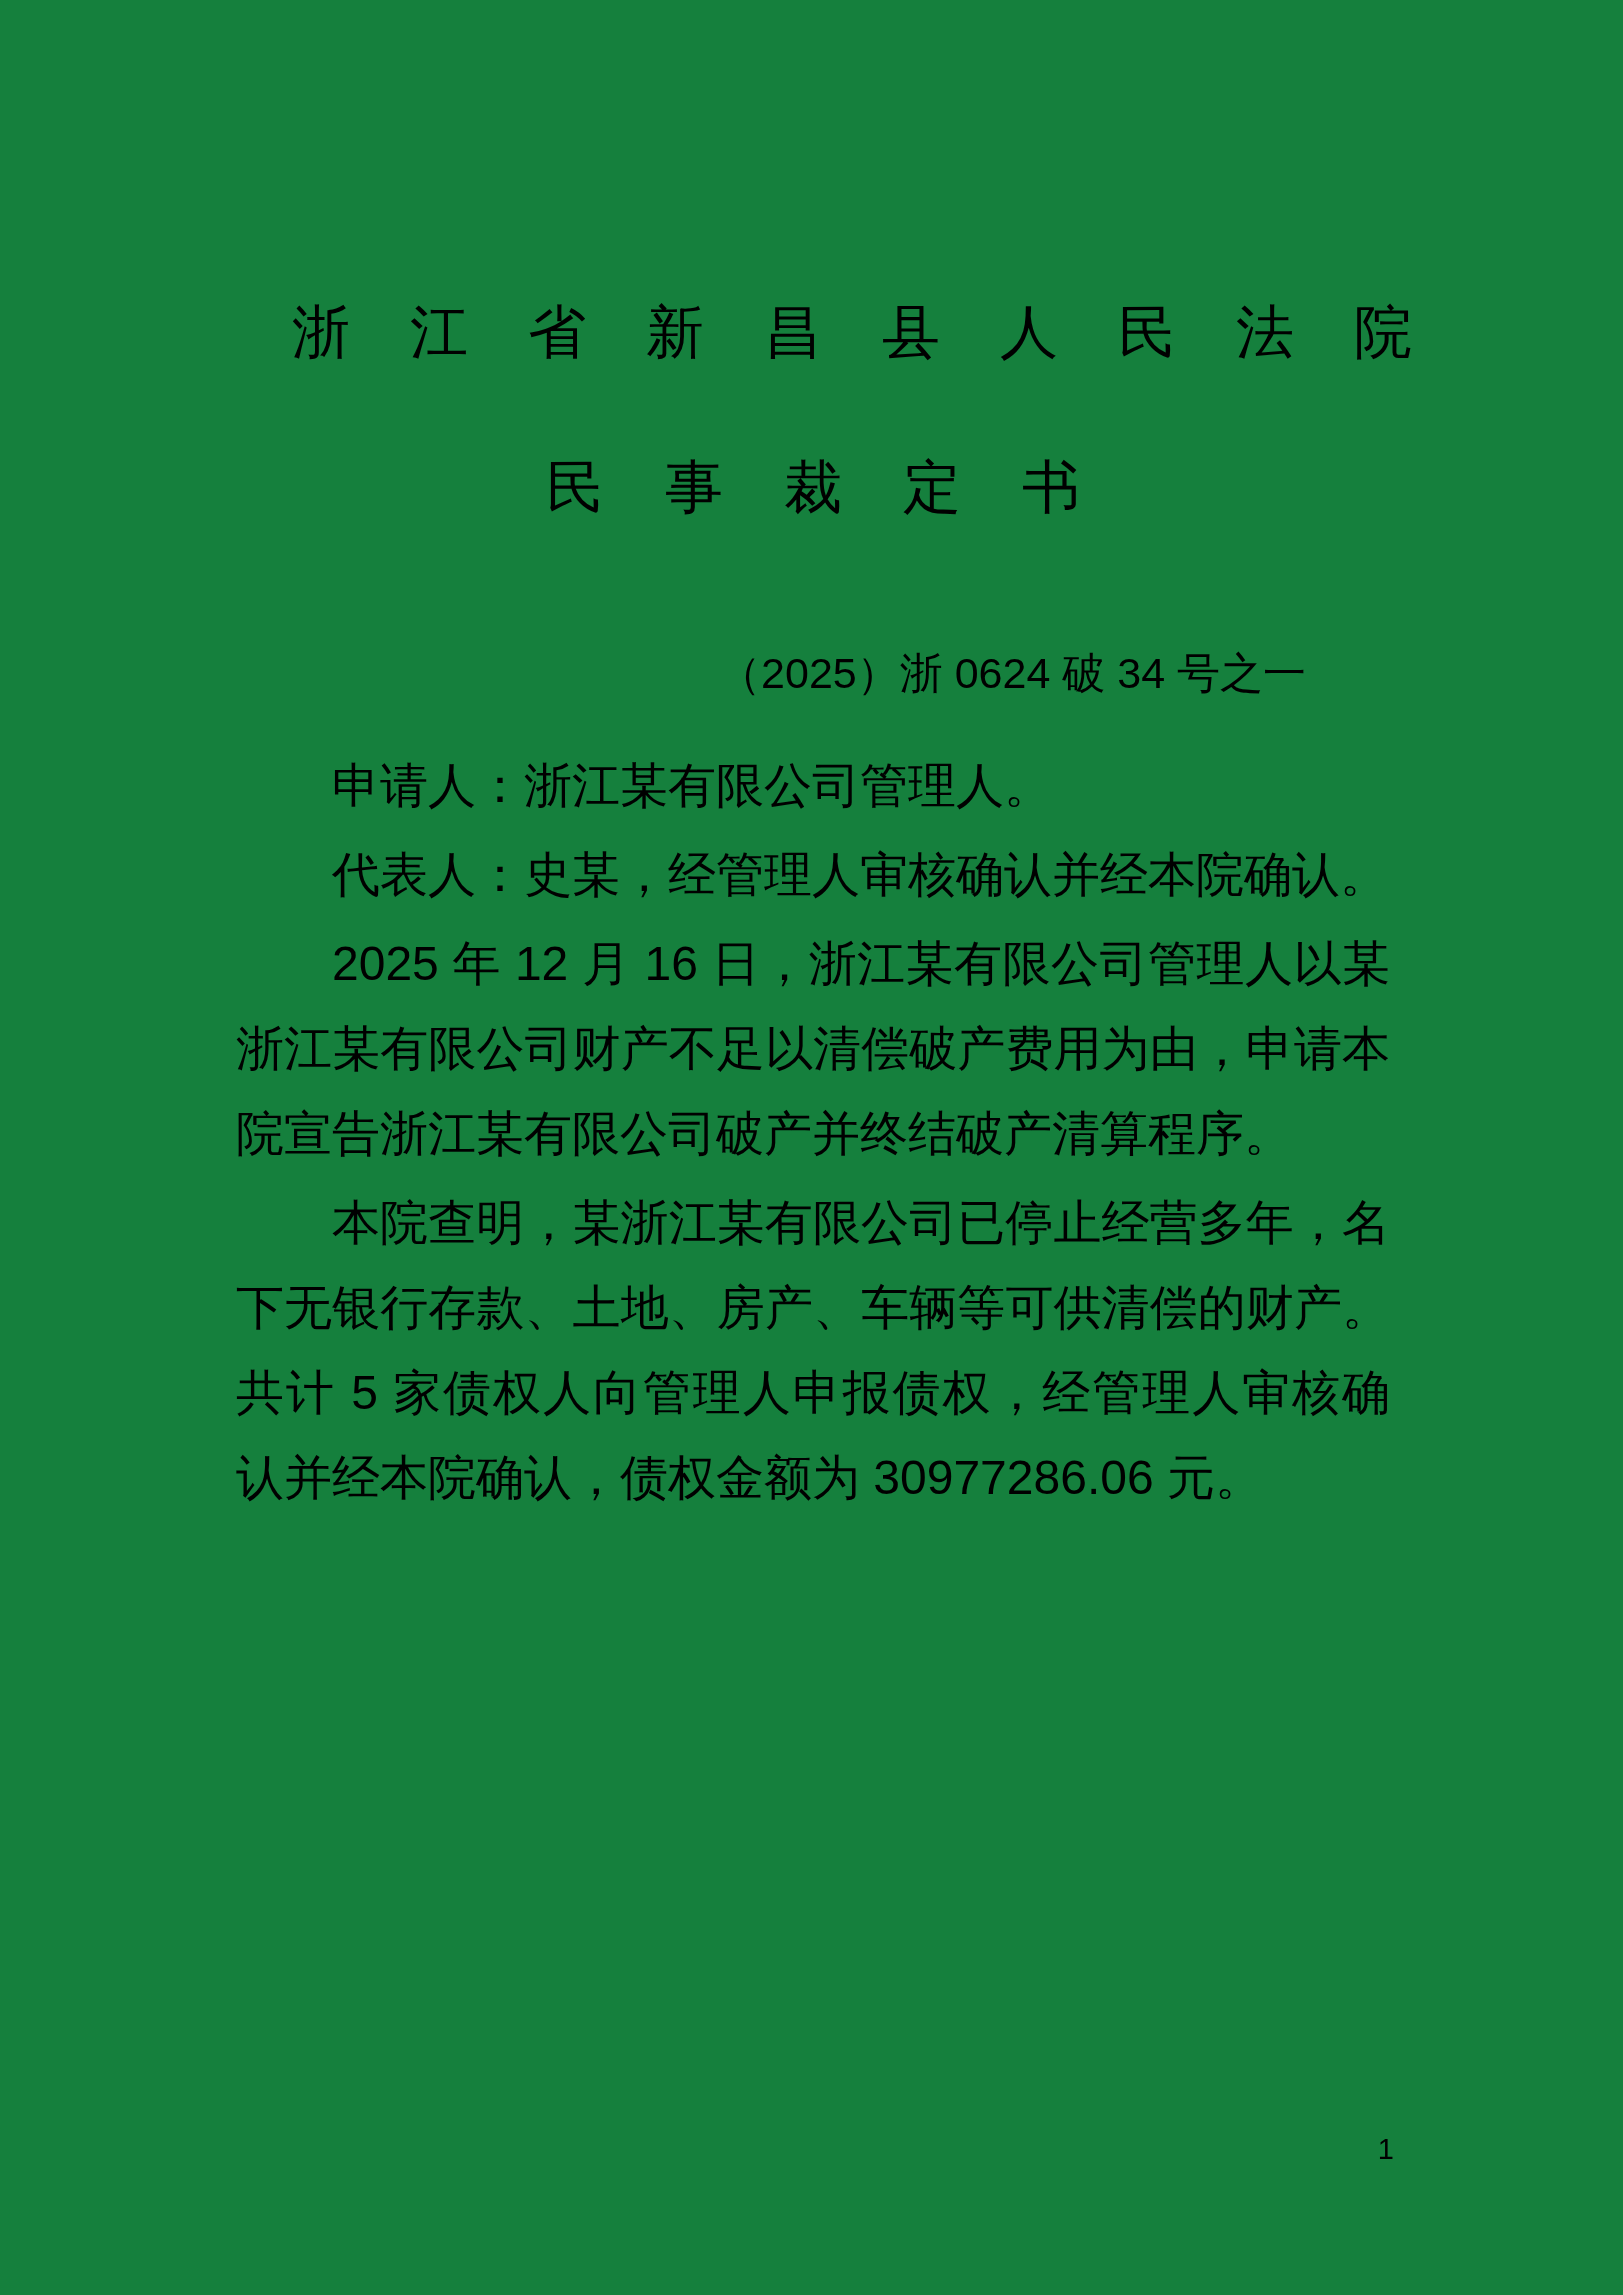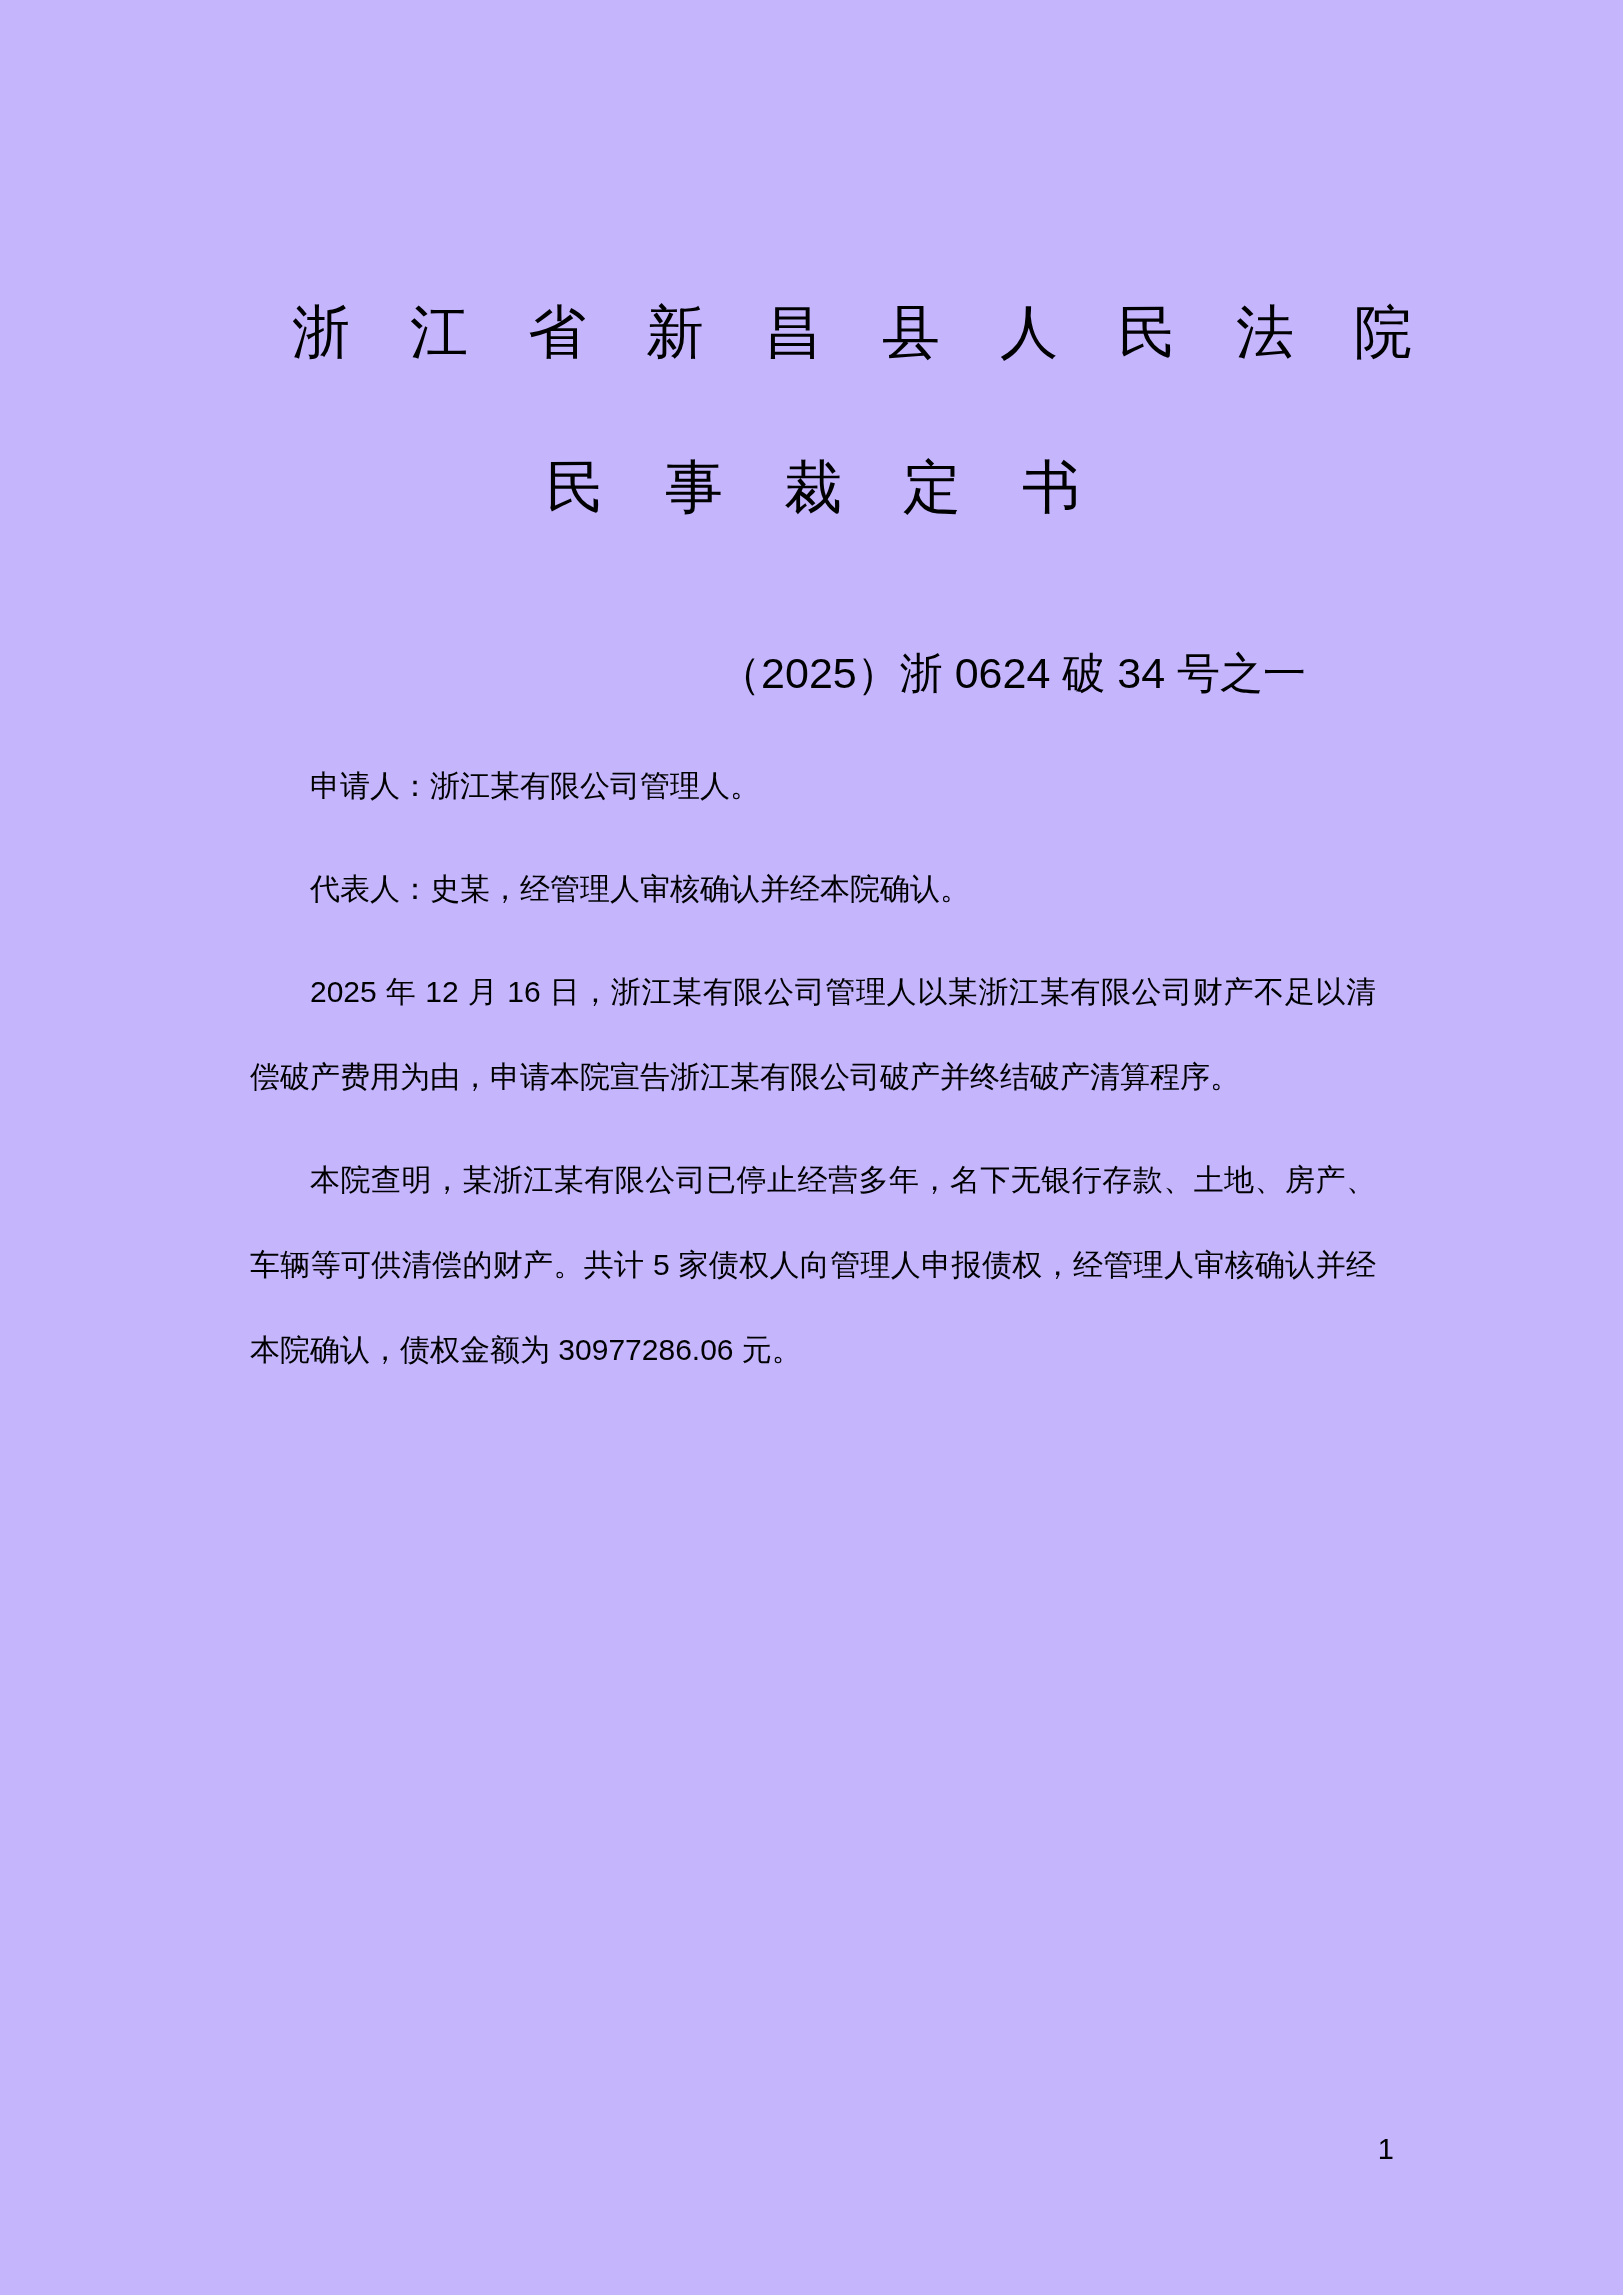--- a/index.html
+++ b/index.html
@@ -4,21 +4,21 @@
 <style>
   html, body {
     margin: 0;
     padding: 0;
     background: #ffffff;
   }
   .page {
     position: relative;
     width: 1623px;
     height: 2295px;
-    background: #c4b5fd;
+    background: #15803d;
     color: #000000;
     overflow: hidden;
   }
   .content {
     padding: 0 229px 0 232px;
   }
   .court-title {
     margin: 303px 0 0 0;
     font-family: "Liberation Serif", serif;
     font-size: 58px;
@@ -44,23 +44,23 @@
     margin: 133px 88px 12px 0;
     font-family: "Liberation Sans", sans-serif;
     font-size: 43px;
     line-height: 46px;
     text-align: right;
   }
   .body-text {
     margin-top: 47px;
   }
   .para {
-    margin: 18px;
+    margin: 4px;
     font-family: "Liberation Sans", sans-serif;
-    font-size: 30px;
+    font-size: 48px;
     line-height: 85px;
     text-align: justify;
     text-indent: 2em;
   }
   .page-number {
     position: absolute;
     top: 2134px;
     right: 229px;
     font-family: "Liberation Sans", sans-serif;
     font-size: 29px;

